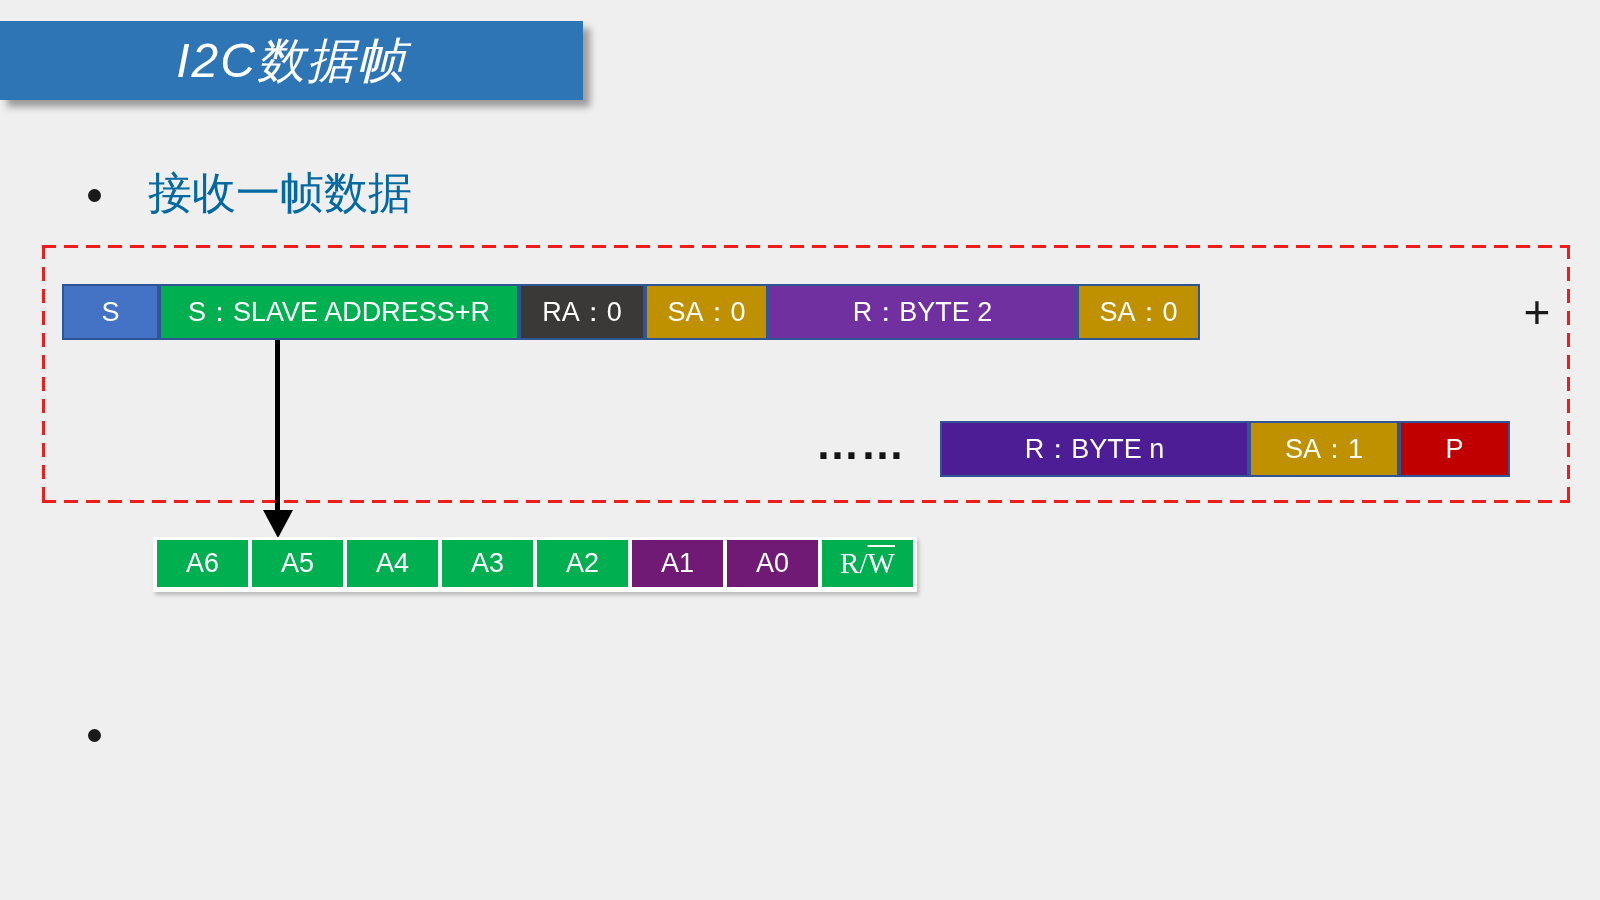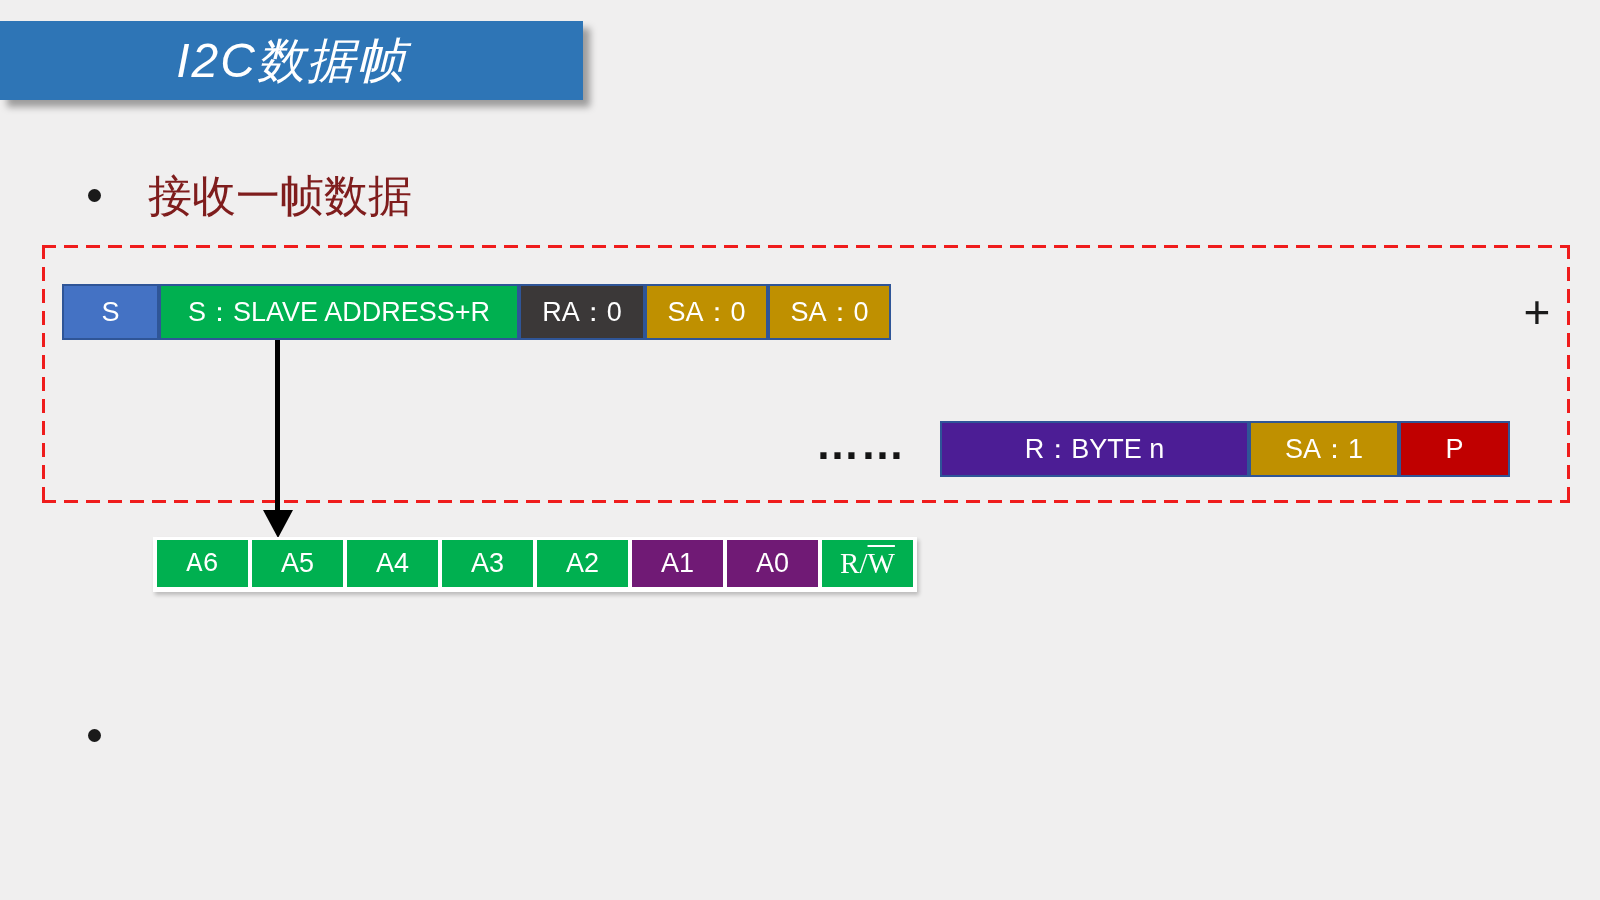--- a/index.html
+++ b/index.html
@@ -15,21 +15,21 @@
     position:absolute;left:0;top:21px;width:583px;height:79px;
     background:#2e75b6;
     box-shadow:7px 7px 7px rgba(0,0,0,0.35);
     display:flex;align-items:center;justify-content:center;font-style:italic;
   }
   .banner span{
     color:#ffffff;font-size:48px;font-weight:400;letter-spacing:2px;white-space:nowrap;
   }
 
   
-  .bullet{position:absolute;color:#7f1d1d;}
+  .bullet{position:absolute;color:#0369a1;font-family:Liberation Mono, monospace;}
   .bullet .dot{
     position:absolute;width:13px;height:13px;border-radius:50%;
     background:#1a1a1a;left:0;top:19px;
   }
   .bullet .btxt{
     display:block;margin-left:60px;font-size:44px;line-height:52px;white-space:nowrap;
   }
   .b1{left:88px;top:170px;}
   .b2{left:88px;top:710px;}
 
@@ -110,38 +110,39 @@
     <div class="dash-bottom"></div>
     <div class="dash-left"></div>
     <div class="dash-right"></div>
   </div>
 
   <div class="frow row1">
     <div class="seg" style="width: 97px; background: rgb(68, 114, 196);">S</div>
     <div class="seg" style="width: 360px; background: rgb(0, 176, 80);">S：SLAVE ADDRESS+R</div>
     <div class="seg" style="width: 126px; background: rgb(59, 56, 56);">RA：0</div>
     <div class="seg" style="width: 123px; background: rgb(191, 144, 0);">SA：0</div>
+    <div class="seg" style="width: 309px; background: rgb(112, 48, 160);">R：BYTE 2</div>
     <div class="seg" style="width: 123px; background: rgb(191, 144, 0);">SA：0</div>
   </div>
 
   <div class="plus">+</div>
 
   <div class="ellipsis">……</div>
 
   <div class="frow row2">
     <div class="seg" style="width: 309px; background: #4c1d95;">R：BYTE n</div>
     <div class="seg" style="width: 150px; background: rgb(191, 144, 0);">SA：1</div>
     <div class="seg" style="width: 111px; background: rgb(192, 0, 0);">P</div>
   </div>
 
   <div class="arrow-shaft"></div>
   <div class="arrow-head"></div>
 
   <div class="abits">
-    <div class="abit" style="background: rgb(0, 176, 80); font-family: Liberation Mono, monospace;">A6</div>
+    <div class="abit" style="background: rgb(0, 176, 80);">A6</div>
     <div class="abit" style="background: rgb(0, 176, 80);">A5</div>
     <div class="abit" style="background: rgb(0, 176, 80);">A4</div>
     <div class="abit" style="background: rgb(0, 176, 80);">A3</div>
     <div class="abit" style="background: rgb(0, 176, 80);">A2</div>
     <div class="abit" style="background: #701a75;">A1</div>
     <div class="abit" style="background: #701a75;">A0</div>
     <div class="abit rw" style="background: rgb(0, 176, 80);">
         <span>R/</span>
         <span class="ol">W</span>
       </div>

